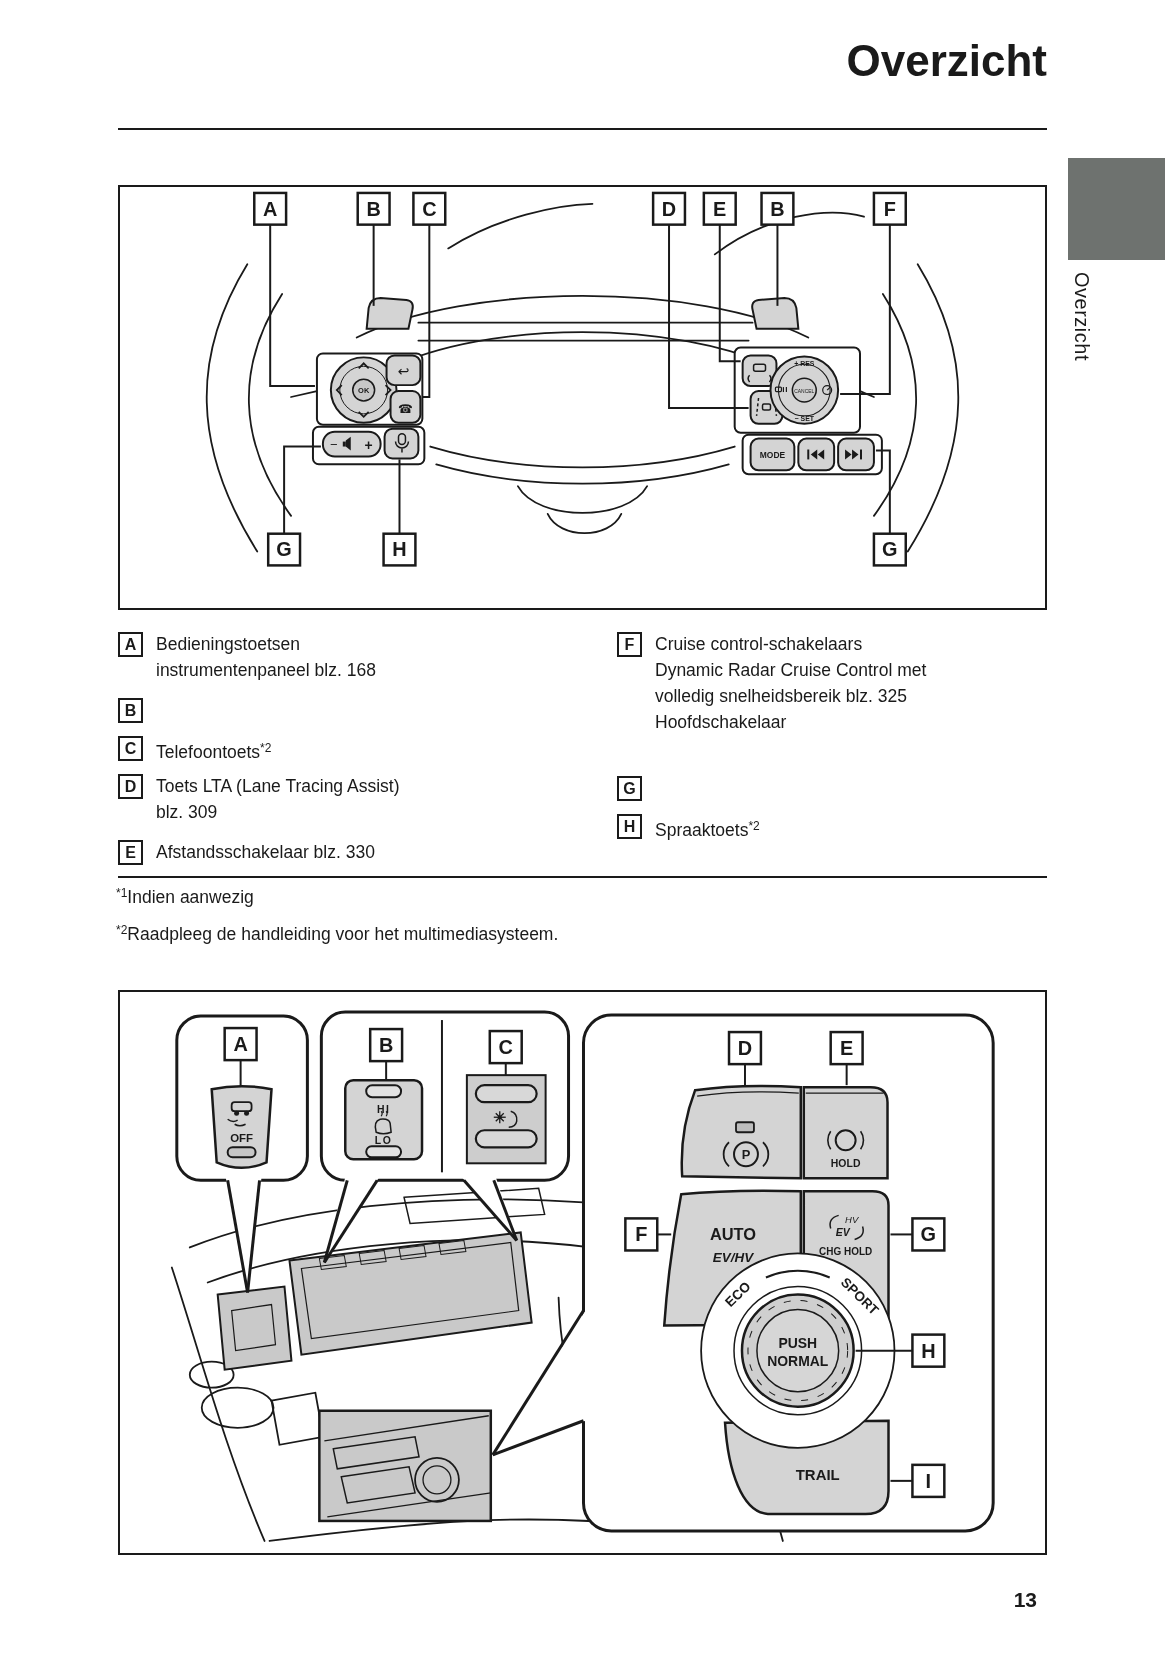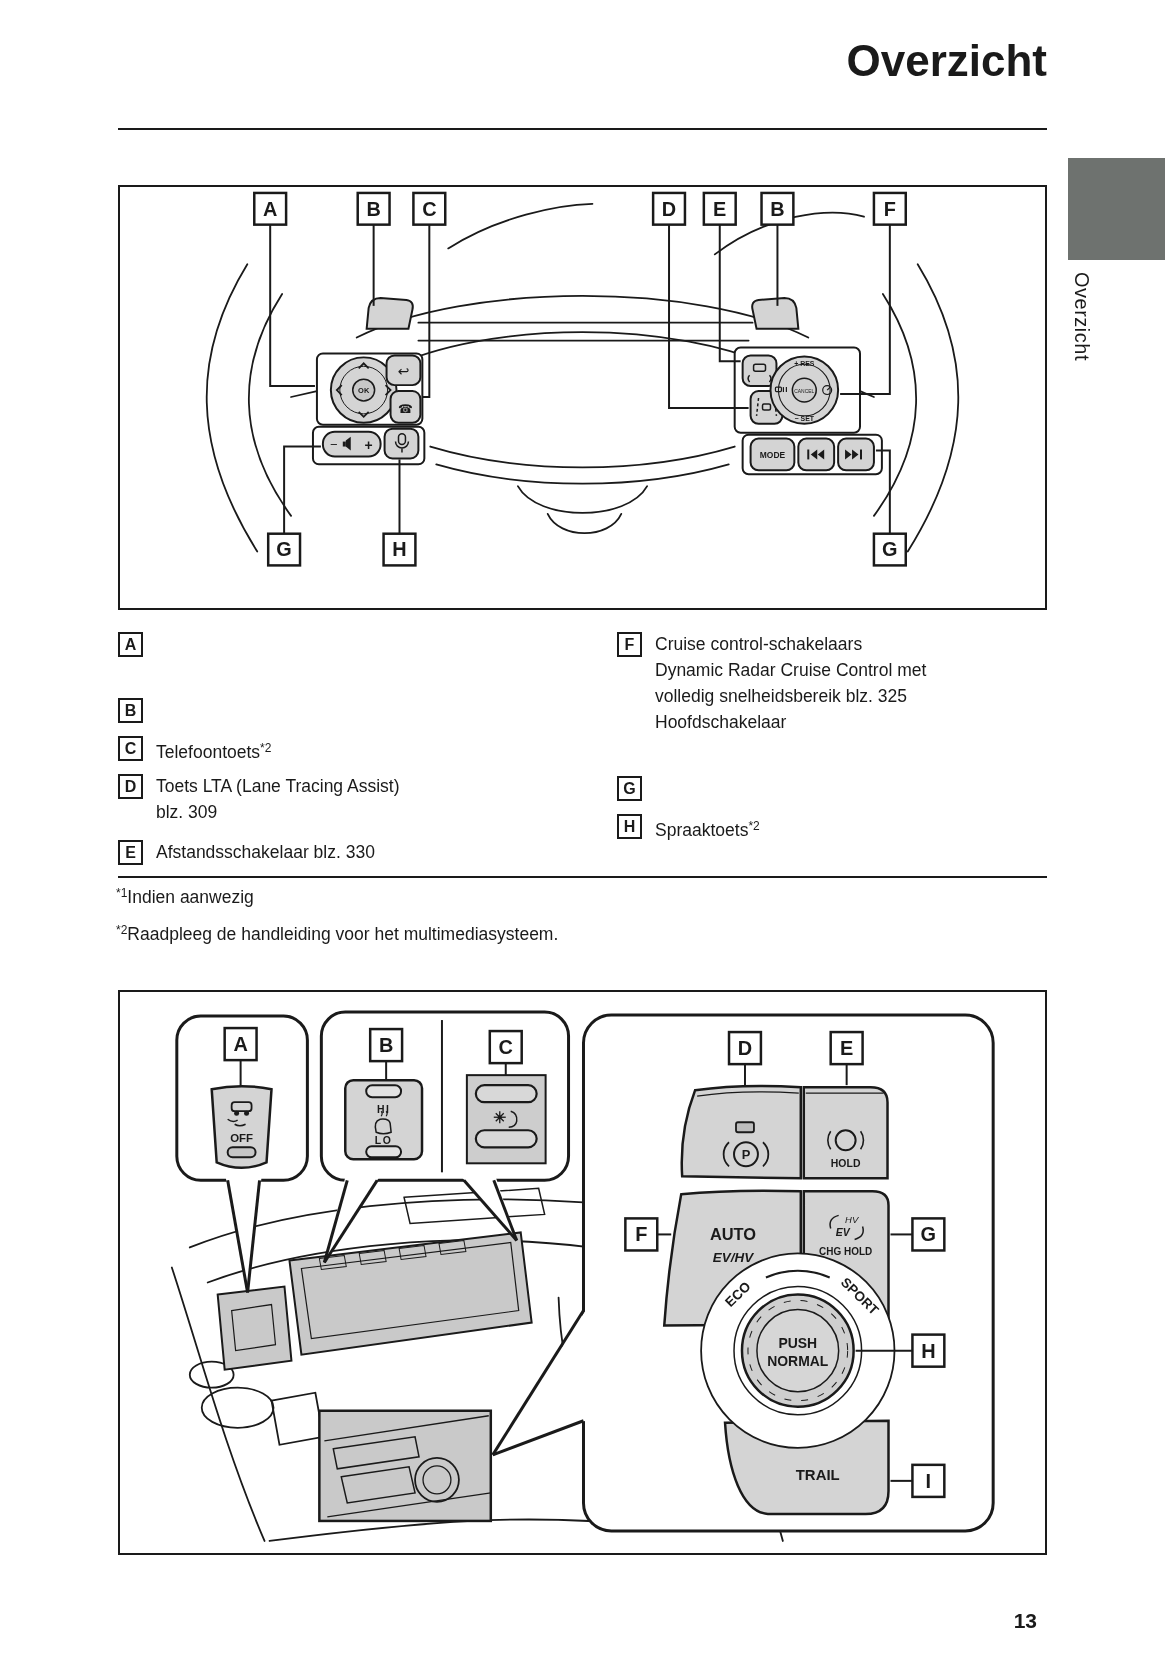--- a/index.html
+++ b/index.html
@@ -18,21 +18,21 @@
   .lg-item{position:absolute;display:flex;}
   .keybox{flex:0 0 auto;width:25px;height:25px;border:2px solid #1a1a1a;
       box-sizing:border-box;text-align:center;line-height:21px;font-size:16px;
       font-weight:bold;margin-right:13px;margin-top:1px;}
   .lg-text{font-size:17.5px;line-height:26px;}
   .sup{font-size:12px;vertical-align:6px;}
   #footnote-rule{left:118px;top:876px;width:929px;height:1.5px;background:#1a1a1a;}
   .footnote{left:116px;font-size:17.5px;}
   #footnote-1{top:886px;}
   #footnote-2{top:923px;}
-  #page-number{top:1588px;right:128px;font-size:21px;font-weight:bold;margin-top:21px;}
+  #page-number{top:1588px;right:128px;font-size:21px;font-weight:bold;}
   svg{display:block;width:100%;height:100%;}
   svg text{font-family:"Liberation Sans",sans-serif;fill:#1a1a1a;}
   .callout-letter{font-size:20px;font-weight:bold;text-anchor:middle;}
   .ln{stroke:#1a1a1a;stroke-width:2;fill:none;}
   .art{stroke:#1a1a1a;stroke-width:1.8;fill:none;stroke-linecap:round;}
   .btn{fill:#d4d4d4;stroke:#1a1a1a;stroke-width:2;}
   .plate{fill:#fff;stroke:#1a1a1a;stroke-width:2;}
   .cobox{fill:#fff;stroke:#1a1a1a;stroke-width:2.5;}
 </style>
 </head>
@@ -228,20 +228,24 @@
           <rect class="cobox" x="758" y="350" width="32" height="32"></rect>
           <text class="callout-letter" x="774" y="373">G</text>
         </g>
   </g>
 </svg>
 </div>
 
 <div class="abs" id="legend">
   <div class="lg-item" style="left:0;top:0">
     <span class="keybox">A</span>
+    <div class="lg-text">
+        <div><span>Bedieningstoetsen</span></div>
+      <div><span>instrumentenpaneel blz. 168</span></div>
+      </div>
   </div>
   <div class="lg-item" style="left:0;top:66px">
     <span class="keybox">B</span>
   </div>
   <div class="lg-item" style="left:0;top:104px">
     <span class="keybox">C</span>
     <div class="lg-text">
         <div><span>Telefoontoets</span><span class="sup">*2</span></div>
       </div>
   </div>

